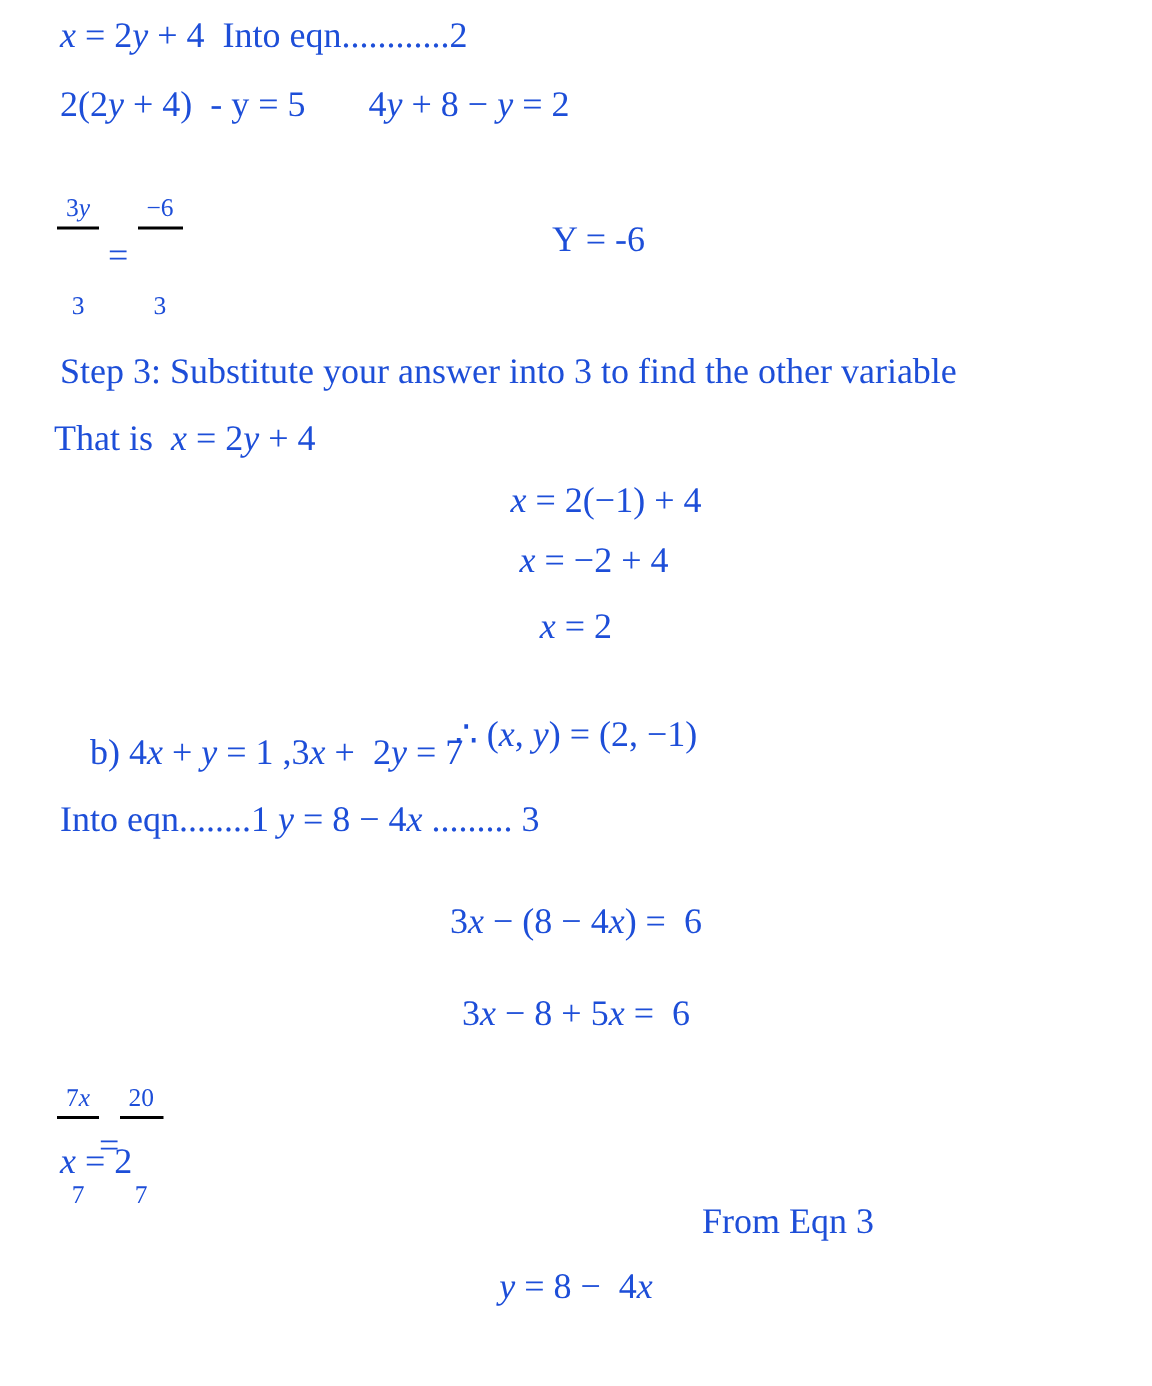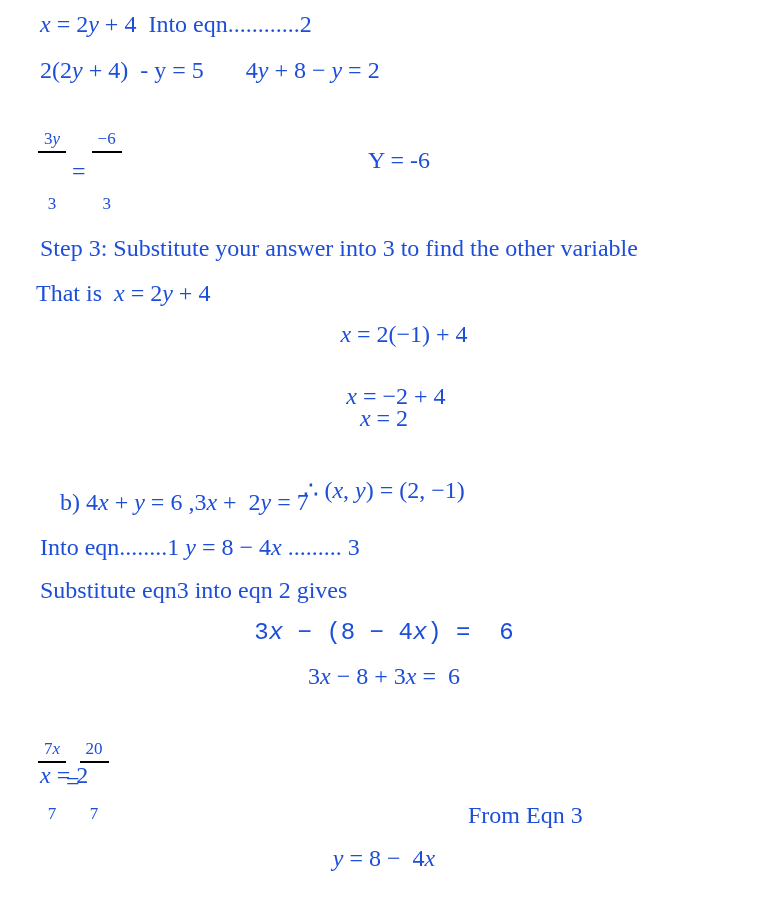--- a/index.html
+++ b/index.html
@@ -51,37 +51,36 @@
   </div>
 
   <div class="line" style="top:146px; left:368px;"><span>Y = -6</span></div>
 
   <div class="line" style="top:234px; left:40px;"><span>Step 3: Substitute your answer into 3 to find the other variable</span></div>
 
   <div class="line" style="top:279px; left:36px;"><span>That is  </span><span class="it">x</span><span> = 2</span><span class="it">y</span><span> + 4</span></div>
 
   <div class="line center" style="top:320px;margin-left:20px;"><span class="it">x</span><span> = 2(−1) + 4</span></div>
 
-  <div class="line center" style="top:382px;padding-left:24px;"><span class="it">x</span><span> = −2 + 4</span></div>
+  <div class="line center" style="top:360px;padding-left:24px;"><span class="it">x</span><span> = −2 + 4</span></div>
 
   <div class="line center" style="top:404px;"><span class="it">x</span><span> = 2</span></div>
 
   <div class="line center" style="top:442px;margin-top:34px;"><span>∴ (</span><span class="it">x</span><span>, </span><span class="it">y</span><span>) = (2, −1)</span></div>
 
-  <div class="line" style="top:488px; left:60px;"><span>b) 4</span><span class="it">x</span><span> + </span><span class="it">y</span><span> = 6 ,3</span><span class="it">x</span><span> +  2</span><span class="it">y</span><span> = 7</span></div>
+  <div class="line" style="top:488px; left:60px;"><span>b) 4</span><span class="it">x</span><span> + </span><span class="it">y</span><span> = 1 ,3</span><span class="it">x</span><span> +  2</span><span class="it">y</span><span> = 7</span></div>
 
   <div class="line" style="top:533px; left:40px;"><span>Into eqn........1 </span><span class="it">y</span><span> = 8 − 4</span><span class="it">x</span><span> ......... 3</span></div>
 
-  <div class="line" style="top:576px; left:40px;"><span>Substitute eqn3 into eqn 2 gives</span></div>
 
-  <div class="line center" style="top:619px;font-family:Liberation Mono, monospace;"><span>3</span><span class="it">x</span><span> − (8 − 4</span><span class="it">x</span><span>) =  6</span></div>
+  <div class="line center" style="top:601px;"><span>3</span><span class="it">x</span><span> − (8 − 4</span><span class="it">x</span><span>) =  6</span></div>
 
-  <div class="line center" style="top:662px;"><span>3</span><span class="it">x</span><span> − 8 + 3</span><span class="it">x</span><span> =  6</span></div>
+  <div class="line center" style="top:662px;"><span>3</span><span class="it">x</span><span> − 8 + 5</span><span class="it">x</span><span> =  6</span></div>
 
-  <div class="line fracline" style="top:700px; left:38px;">
+  <div class="line fracline" style="top:683px; left:38px;">
     <span class="frac">
       <span class="num"><span>7</span><span class="it">x</span></span>
       <span class="den">7</span>
     </span>
     <span class="fr-eq">=</span>
     <span class="frac">
       <span class="num"><span>20</span></span>
       <span class="den">7</span>
     </span>
   </div>

